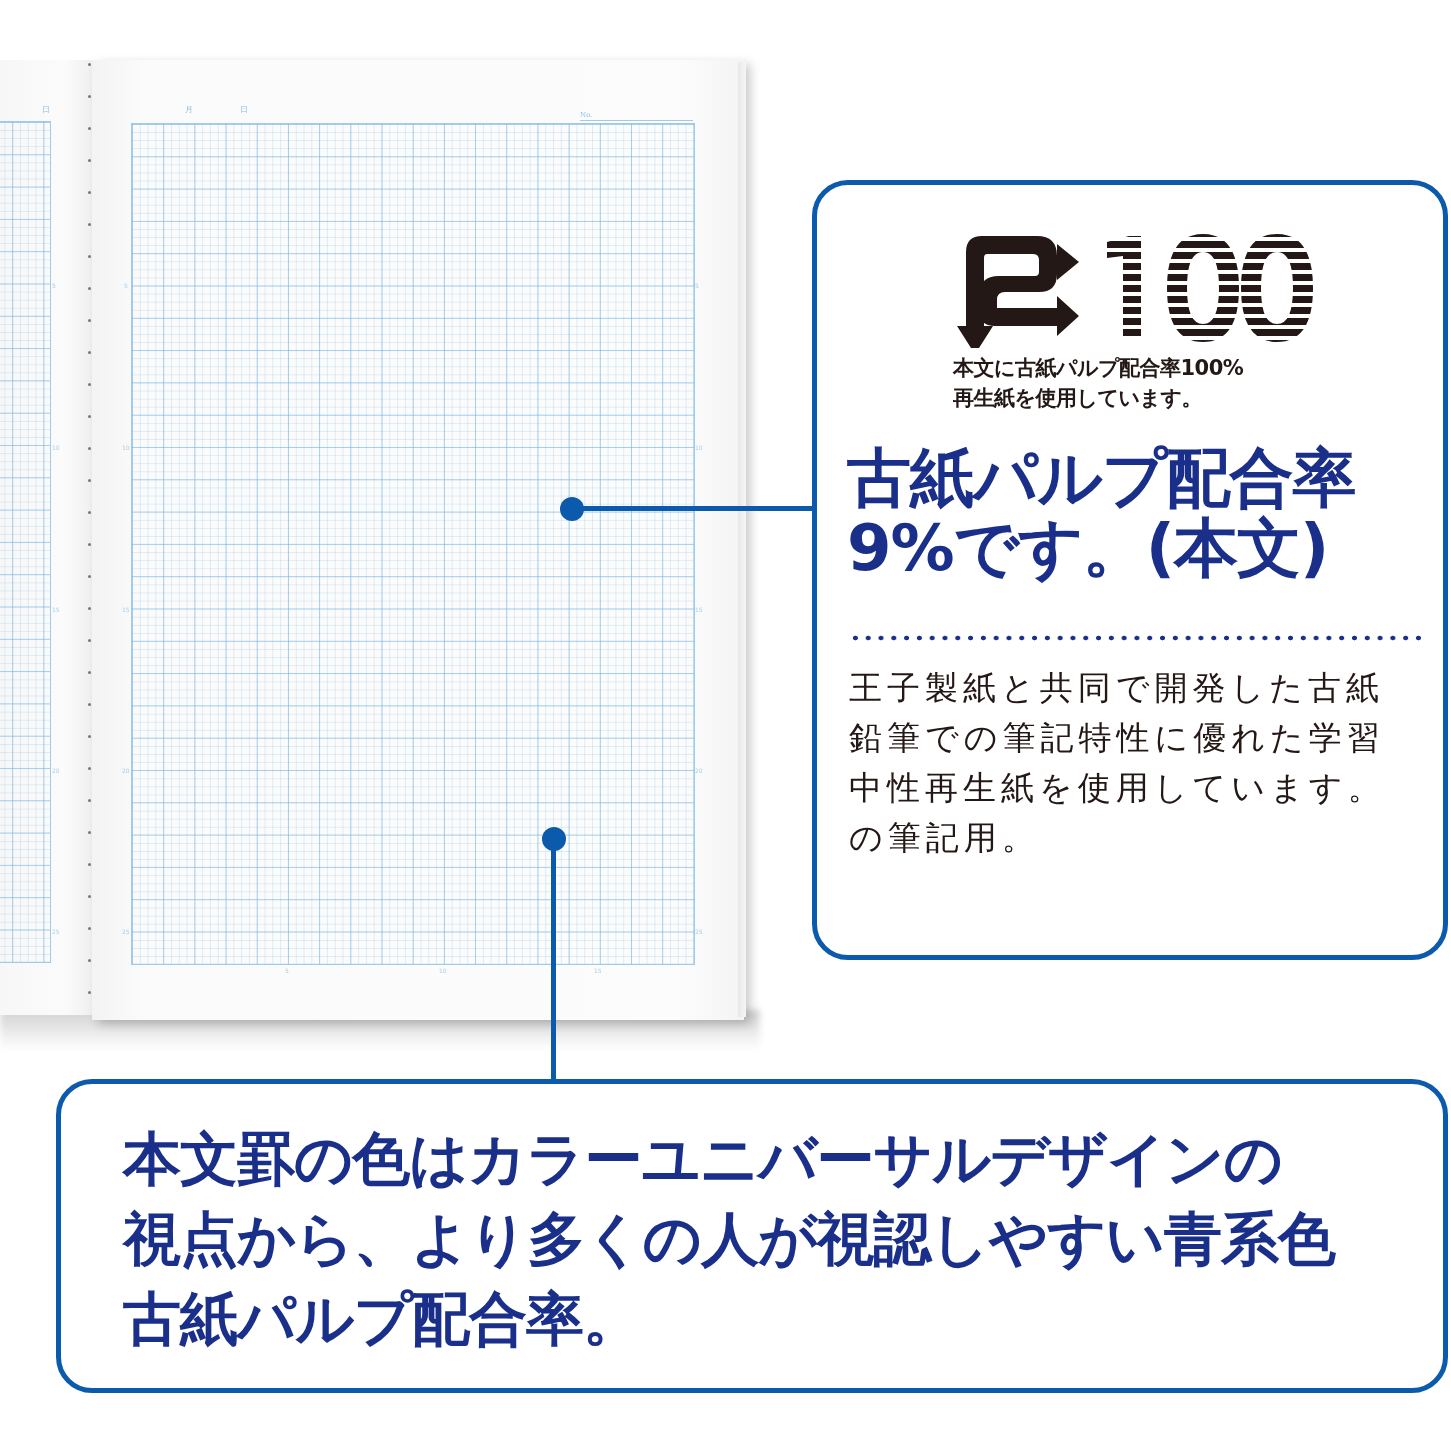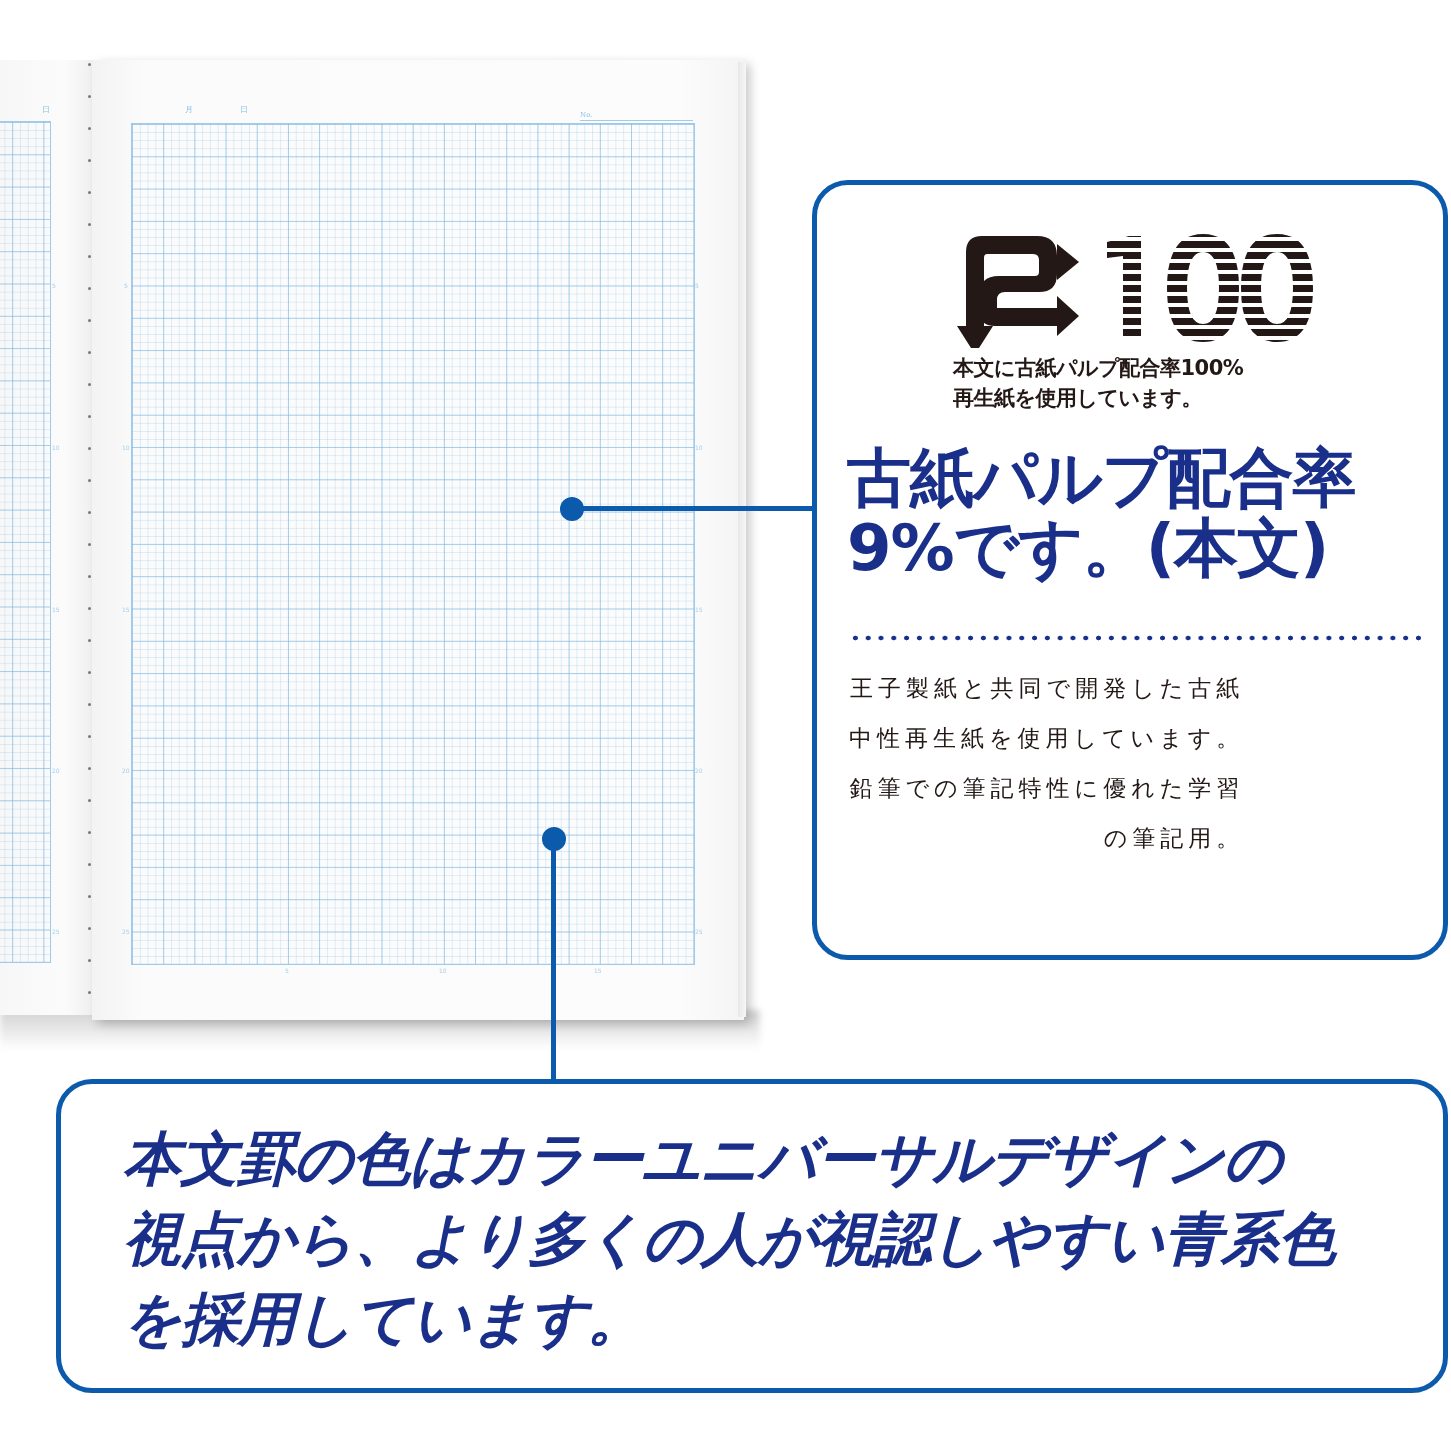--- a/index.html
+++ b/index.html
@@ -70,27 +70,26 @@
     font-size:64px; font-weight:bold; line-height:70px; letter-spacing:-1px;
     white-space:nowrap;
   }
   .dotted {
     position:absolute; left:32px; top:450px; width:576px; height:6px;
     background-image:radial-gradient(circle, #1a2f8a 2.3px, transparent 2.6px);
     background-size:12.8px 6px; background-repeat:repeat-x;
   }
   .body-text {
     position:absolute; left:32px; top:478px; color:#231815;
-    font-size:23px; line-height:50px; letter-spacing:5px; white-space:nowrap;text-align:right;
+    font-size:33px; line-height:50px; letter-spacing:5px; white-space:nowrap;
   }
   .bottom-text {
     position:absolute; left:62px; top:35px; color:#1a2f8a;
     font-size:58px; font-weight:bold; line-height:80px; letter-spacing:-1px;
     white-space:nowrap;
-    font-style:italic;
   }
 </style>
 </head>
 <body>
 
 <div class="notebook">
   <div class="page-shadow"></div>
   <div class="page-left"></div>
   <div class="grid grid-left"></div>
   <span class="paper-label" style="left:42px;top:104px;">日</span>
@@ -186,25 +185,25 @@
     <div>本文に古紙パルプ配合率100%</div>
     <div>再生紙を使用しています。</div>
   </div>
   <div class="headline">
     <div>古紙パルプ配合率</div>
     <div>9%です。(本文)</div>
   </div>
   <div class="dotted"></div>
   <div class="body-text">
     <div>王子製紙と共同で開発した古紙</div>
+    <div>鉛筆での筆記特性に優れた学習</div>
     <div>中性再生紙を使用しています。</div>
-    <div>鉛筆での筆記特性に優れた学習</div>
     <div>の筆記用。</div>
   </div>
 </div>
 
 <div class="callout callout-bottom">
   <div class="bottom-text">
     <div>本文罫の色はカラーユニバーサルデザインの</div>
     <div>視点から、より多くの人が視認しやすい青系色</div>
-    <div>を採用しています。</div>
+    <div>古紙パルプ配合率。</div>
   </div>
 </div>
 
 </body></html>

